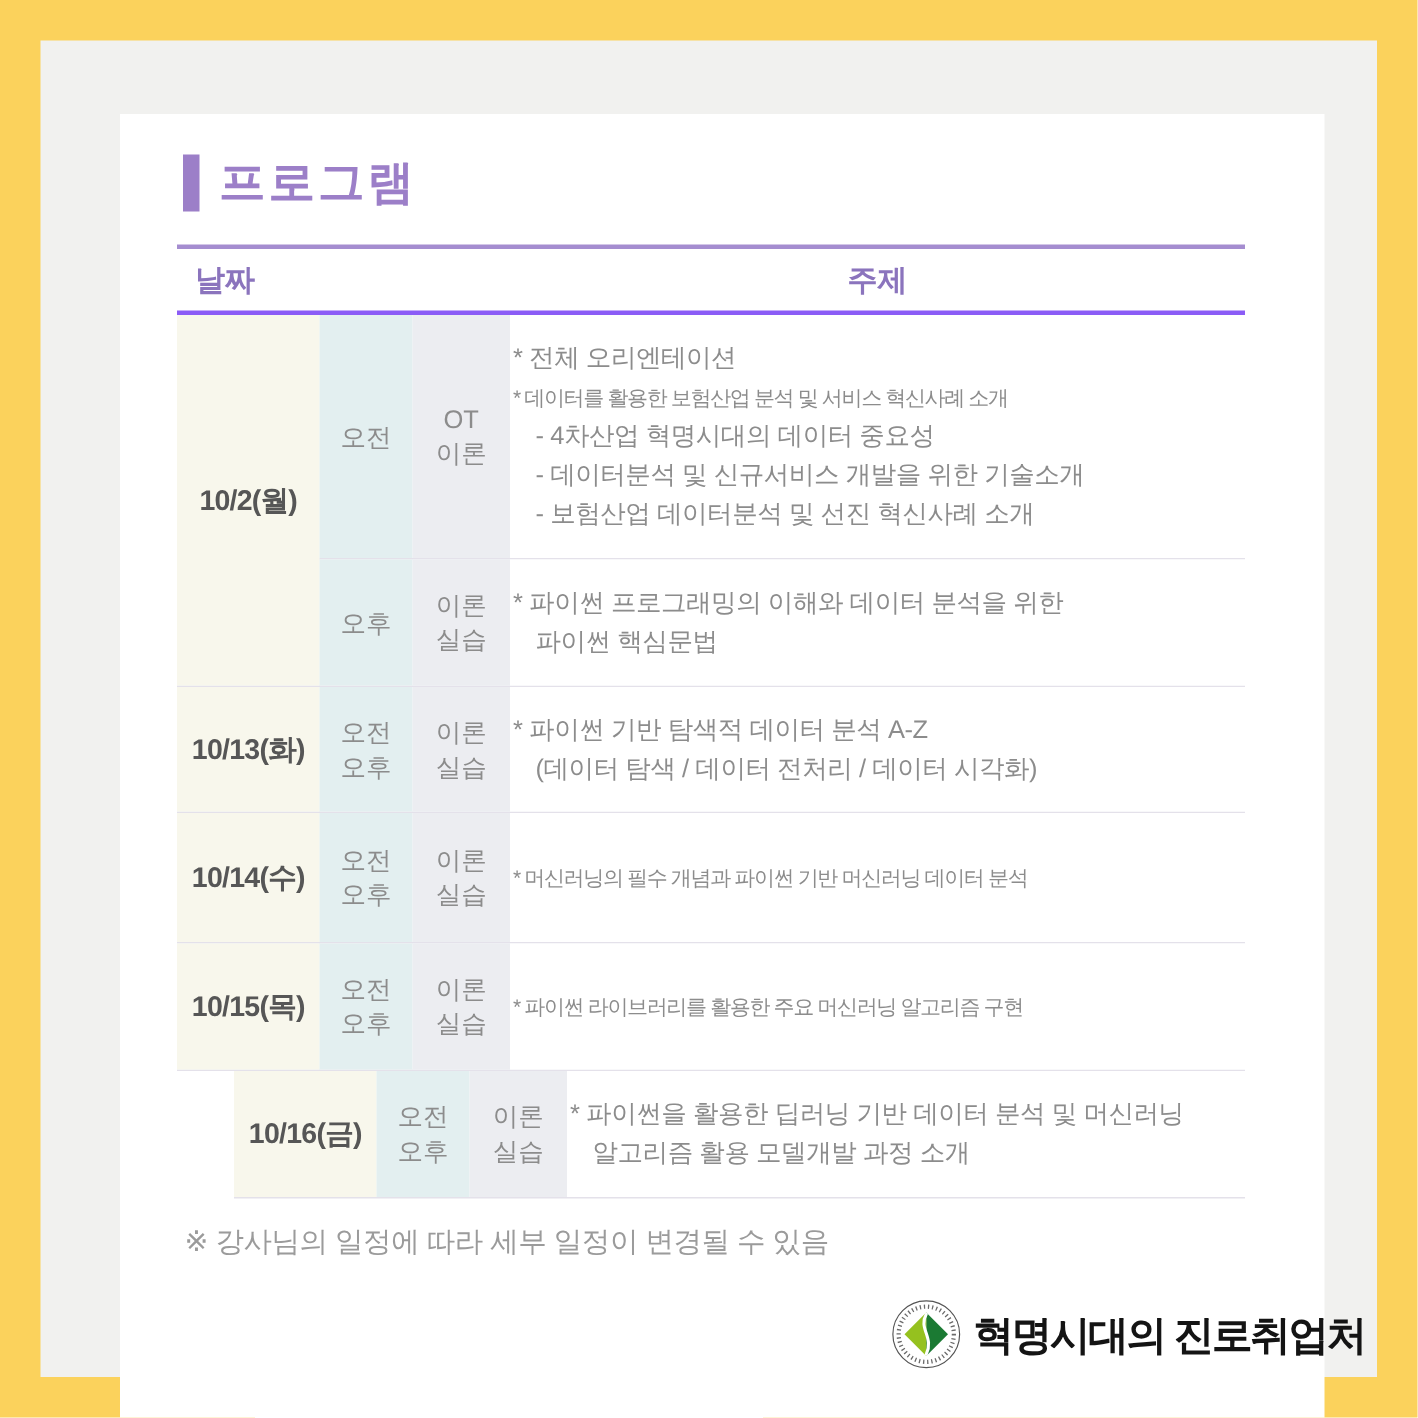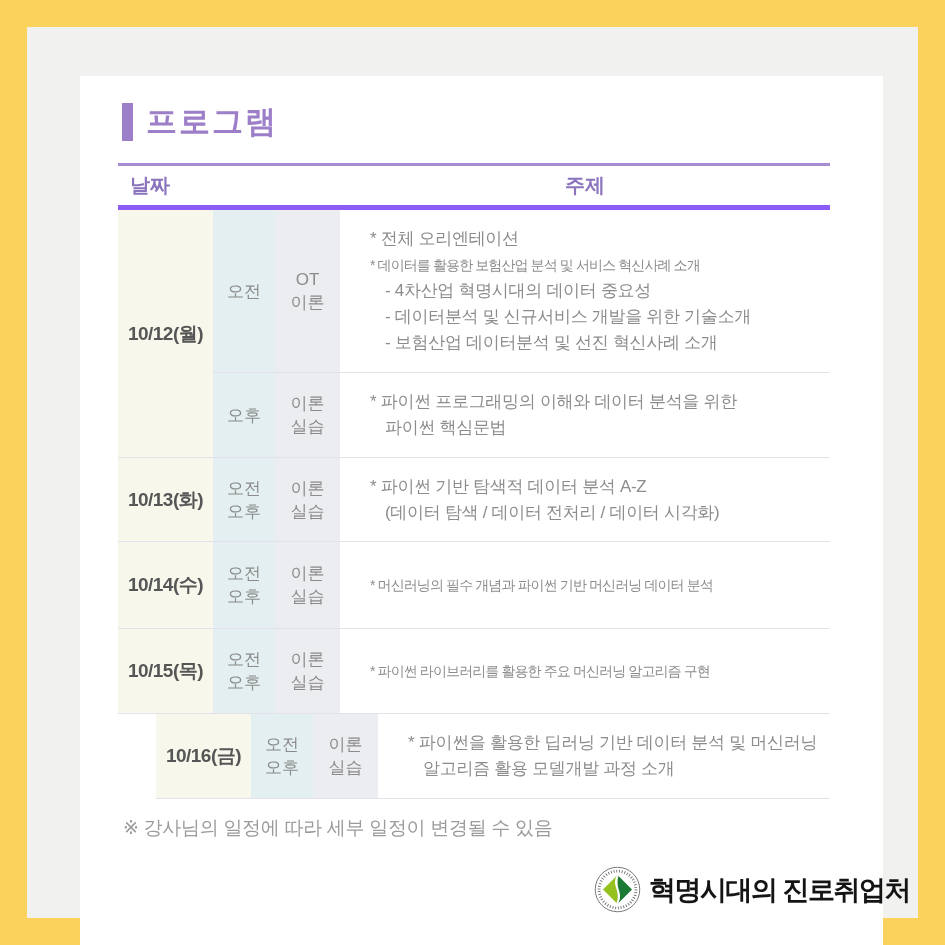--- a/index.html
+++ b/index.html
@@ -47,21 +47,21 @@
   }
   .page-title{
     font-size:31px;font-weight:700;color:var(--purple);
     letter-spacing:2px;
   }
   
   .table{margin-top:21px;width:712px;}
   .thead{
     display:flex;align-items:center;height:47px;
     border-top:3px solid var(--purple-line);
-    border-bottom:5px solid #8b5cf6;
+    border-bottom:3px solid #8b5cf6;
     color:var(--header-text);font-size:20px;font-weight:600;
   }
   .th-date{width:95px;padding-left:12px;}
   .th-spacer{width:127px;}
   .th-topic{width:490px;text-align:center;}
   .trow{display:flex;border-bottom:1px solid var(--row-border);}
   .cell{display:flex;flex-direction:column;justify-content:center;}
   .c-date{
     width:95px;background:var(--date-col-bg);
     align-items:center;text-align:center;
@@ -72,21 +72,21 @@
     width:62px;background:var(--time-col-bg);
     align-items:center;text-align:center;
     font-size:17px;color:var(--text-gray);line-height:23px;
   }
   .c-type{
     width:65px;background:var(--type-col-bg);
     align-items:center;text-align:center;
     font-size:17px;color:var(--text-gray);line-height:23px;
   }
   .c-content{
-    flex:1;background:#fff;padding-left:30px;
+    flex:1;background:#fff;padding-left:2px;
     align-items:flex-start;
     font-size:17px;color:var(--text-gray);line-height:26px;
     letter-spacing:-0.3px;white-space:nowrap;
   }
   .split-right{flex:1;display:flex;flex-direction:column;}
   .subrow{display:flex;}
   .subrow.second{border-top:1px solid var(--row-border);}
   .h-r0a{height:162px;}
   .h-r0b{height:85px;}
   .h-r1{height:84px;}
@@ -126,21 +126,21 @@
 
   <div class="table">
 
     <div class="thead">
       <div class="th-date">날짜</div>
       <div class="th-spacer"></div>
       <div class="th-topic">주제</div>
     </div>
 
     <div class="trow">
-      <div class="cell c-date">10/12(월)</div>
+      <div class="cell c-date">10/2(월)</div>
       <div class="split-right">
         <div class="subrow h-r0a">
           <div class="cell c-time">
             <span class="ln">오전</span>
           </div>
           <div class="cell c-type">
             <span class="ln">OT</span>
             <span class="ln">이론</span>
           </div>
           <div class="cell c-content">

